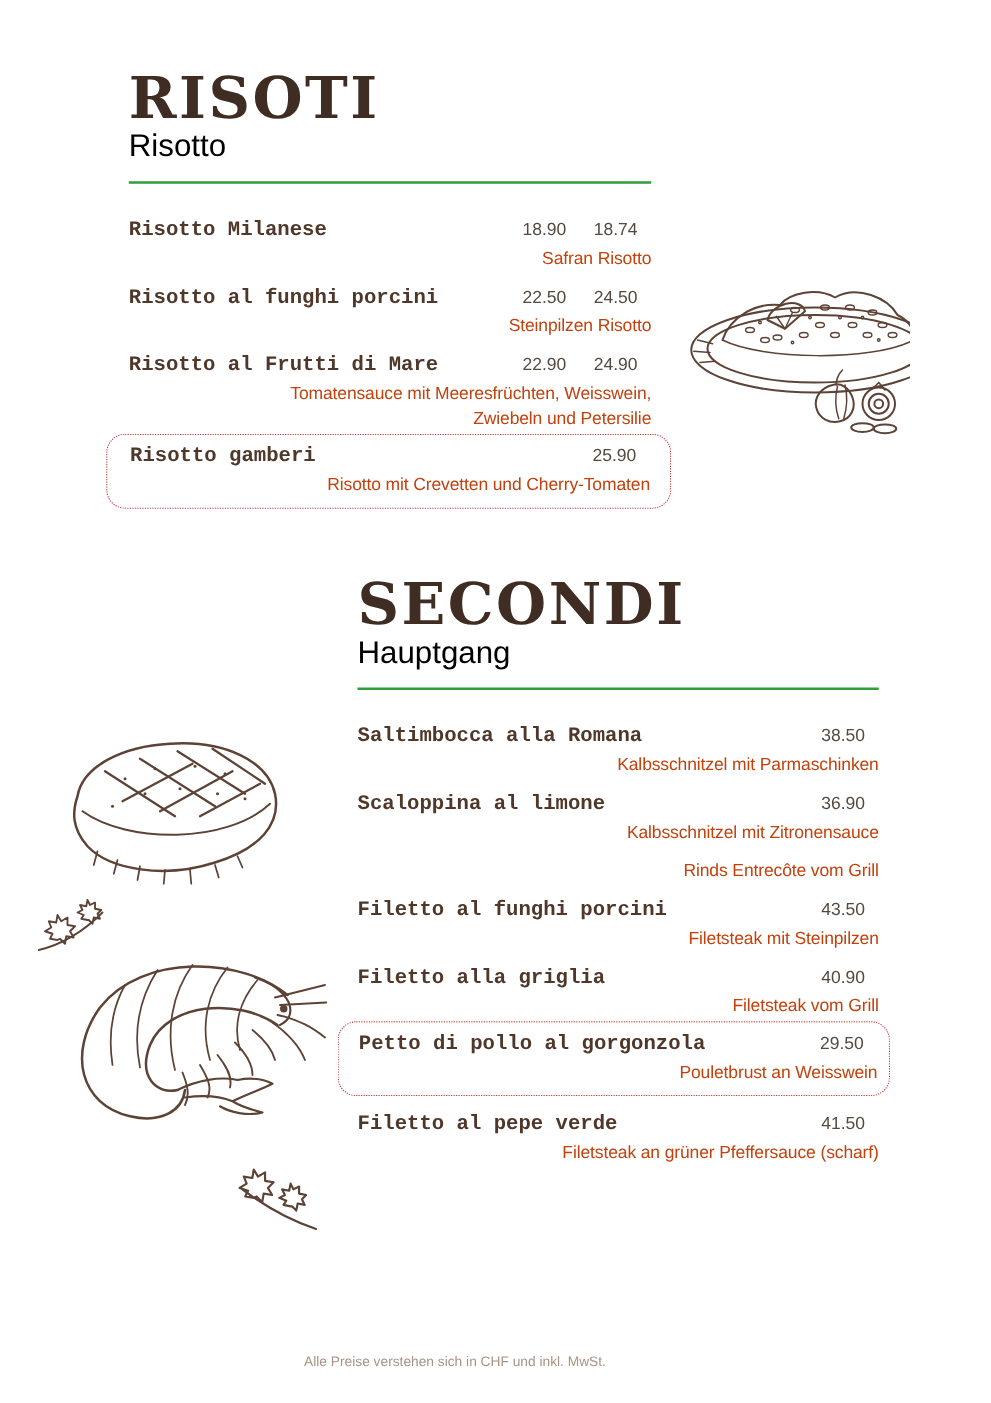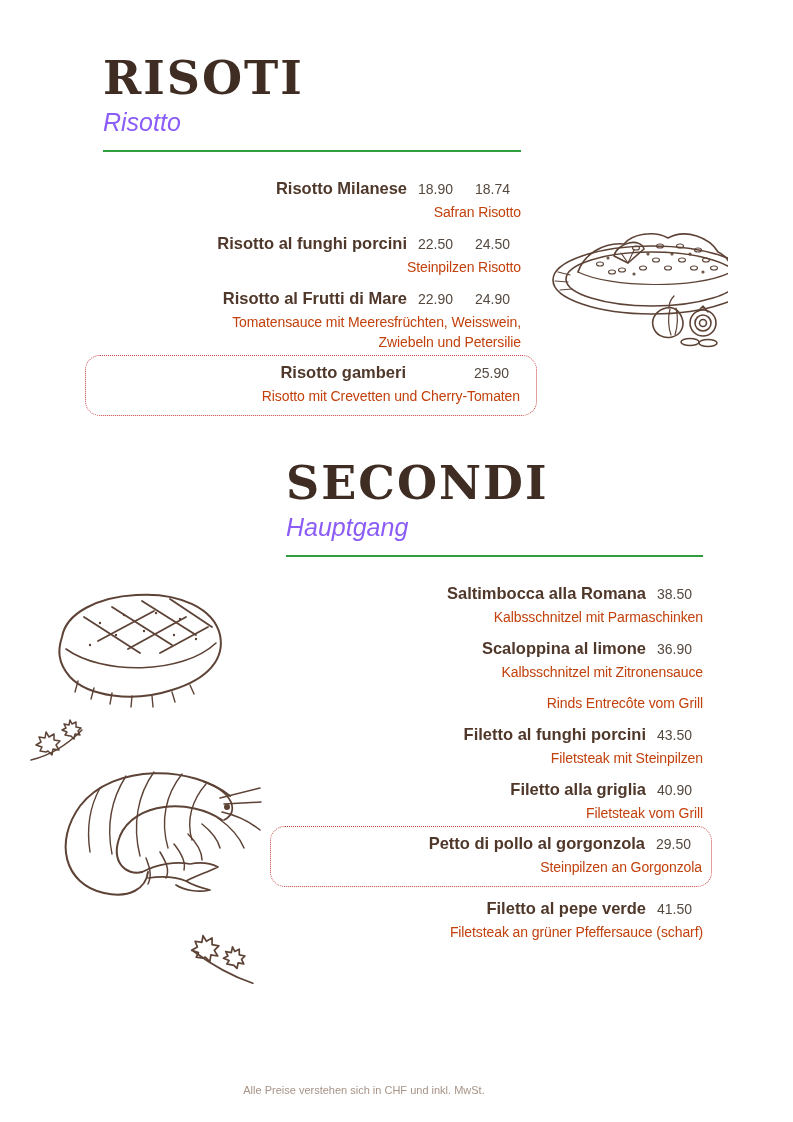--- a/index.html
+++ b/index.html
@@ -10,32 +10,32 @@
   
   .section { position:absolute; }
   .sec-risoti { left:103px; top:55px; width:418px; }
   .sec-secondi { left:286px; top:460px; width:417px; }
   .section-title {
     font-family:"DejaVu Serif", "Liberation Serif", serif;
     font-weight:700; font-size:46px; line-height:1.02;
     color:#3f2d23; letter-spacing:2px; margin:0;
   }
   .section-subtitle {
-    font-style:italic; font-size:25px; line-height:1.2;
-    color:#8b5cf6; margin-top:5px;
+    font-size:25px; line-height:1.2;
+    color:#000000; 
   }
   .rule { height:0; border:none; border-top:2px solid #2f9e3b; margin:13px 0 0 0; }
   .items { margin-top:26px; }
 
   
   .menu-item { margin-bottom:11px; }
   .item-head { display:flex; align-items:baseline; }
   .item-name {
-    flex:1; font-family:Liberation Sans, sans-serif;
-    font-weight:700; font-size:16.5px; line-height:21px; color:#4f372a;text-align:right;
+    flex:1; font-family:Liberation Mono, monospace;
+    font-weight:700; font-size:16.5px; line-height:21px; color:#4f372a;
   }
   .price { width:57px; text-align:center; font-size:14px; color:#55493f; line-height:21px; }
   .item-desc {
     font-size:14px; line-height:20px; color:#c2410c; margin-top:2px;
     white-space:pre-line; letter-spacing:-0.1px;text-align:right;
   }
   
   .highlight-box {
     border:1.5px dotted #c5413e; border-radius:15px;
     margin-top:-8px; margin-bottom:11px;
@@ -156,21 +156,21 @@
         </div>
         <div class="item-desc">Filetsteak vom Grill</div>
       </div>
 
       <div class="highlight-box hl-secondi">
         <div class="menu-item">
           <div class="item-head">
             <span class="item-name">Petto di pollo al gorgonzola</span>
             <span class="price">29.50</span>
           </div>
-          <div class="item-desc">Steinpilzen an Gorgonzola</div>
+          <div class="item-desc">Pouletbrust an Weisswein</div>
         </div>
       </div>
 
       <div class="menu-item">
         <div class="item-head">
           <span class="item-name">Filetto al pepe verde</span>
           <span class="price">41.50</span>
         </div>
         <div class="item-desc">Filetsteak an grüner Pfeffersauce (scharf)</div>
       </div>

